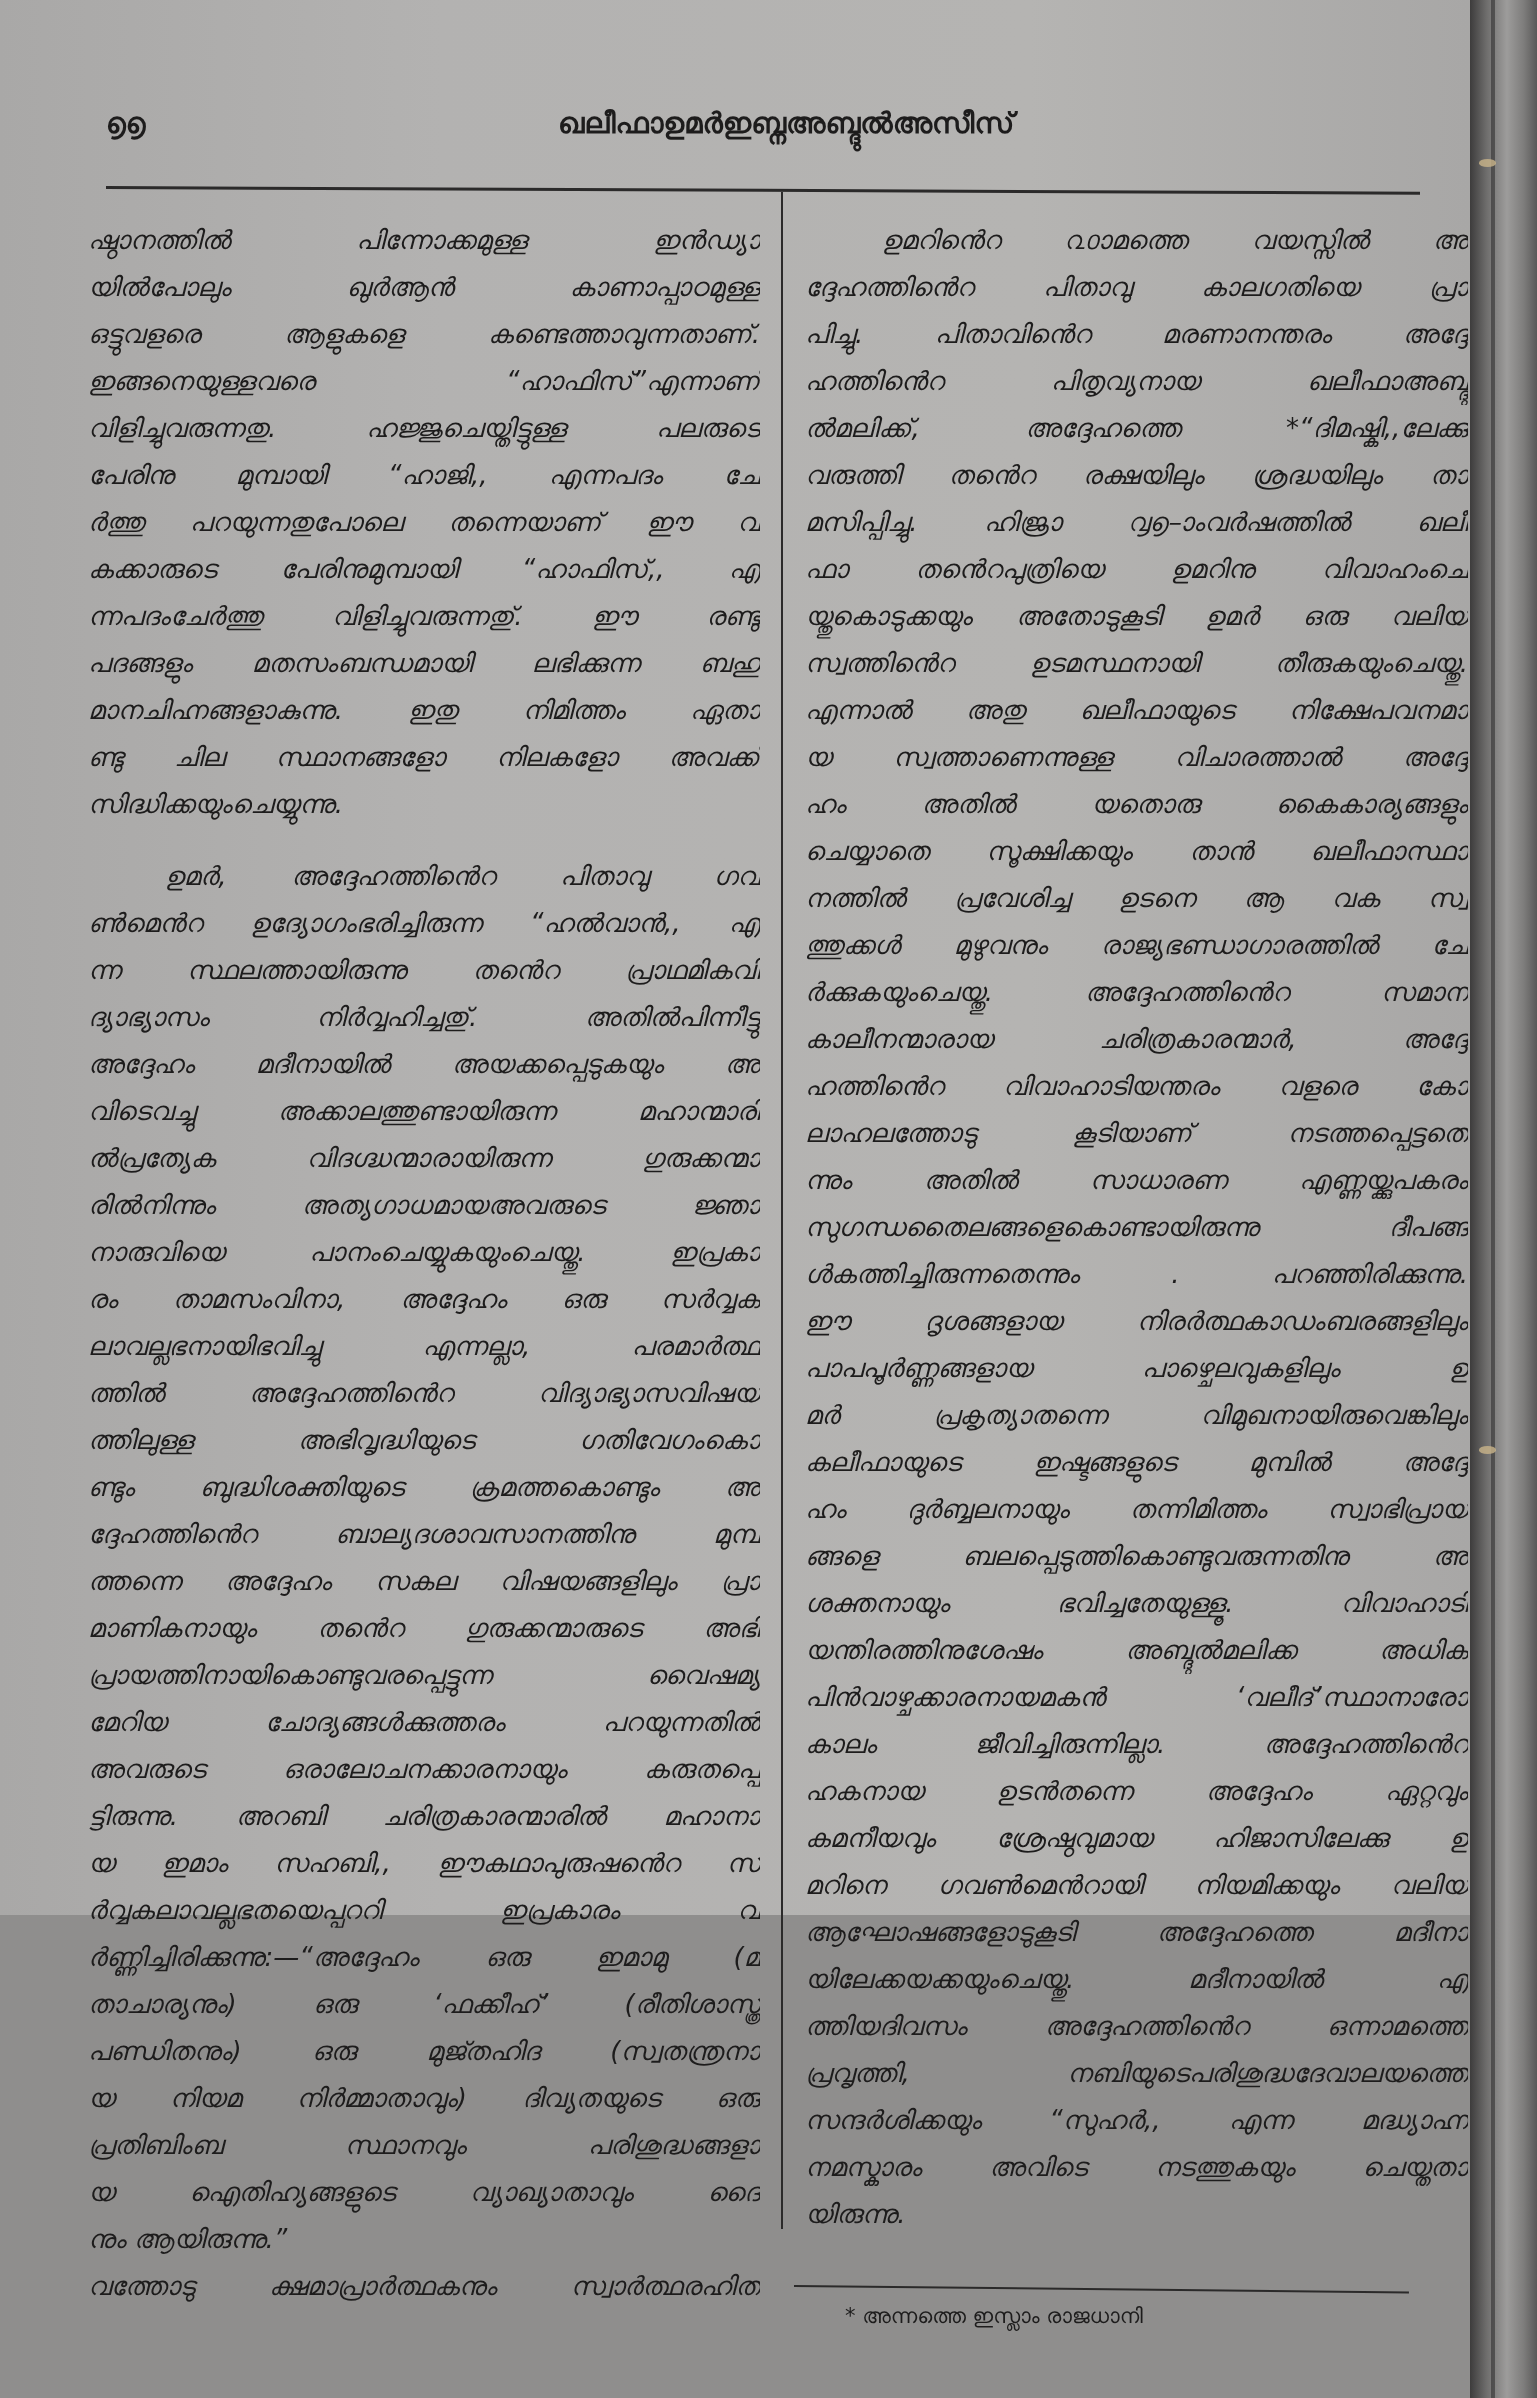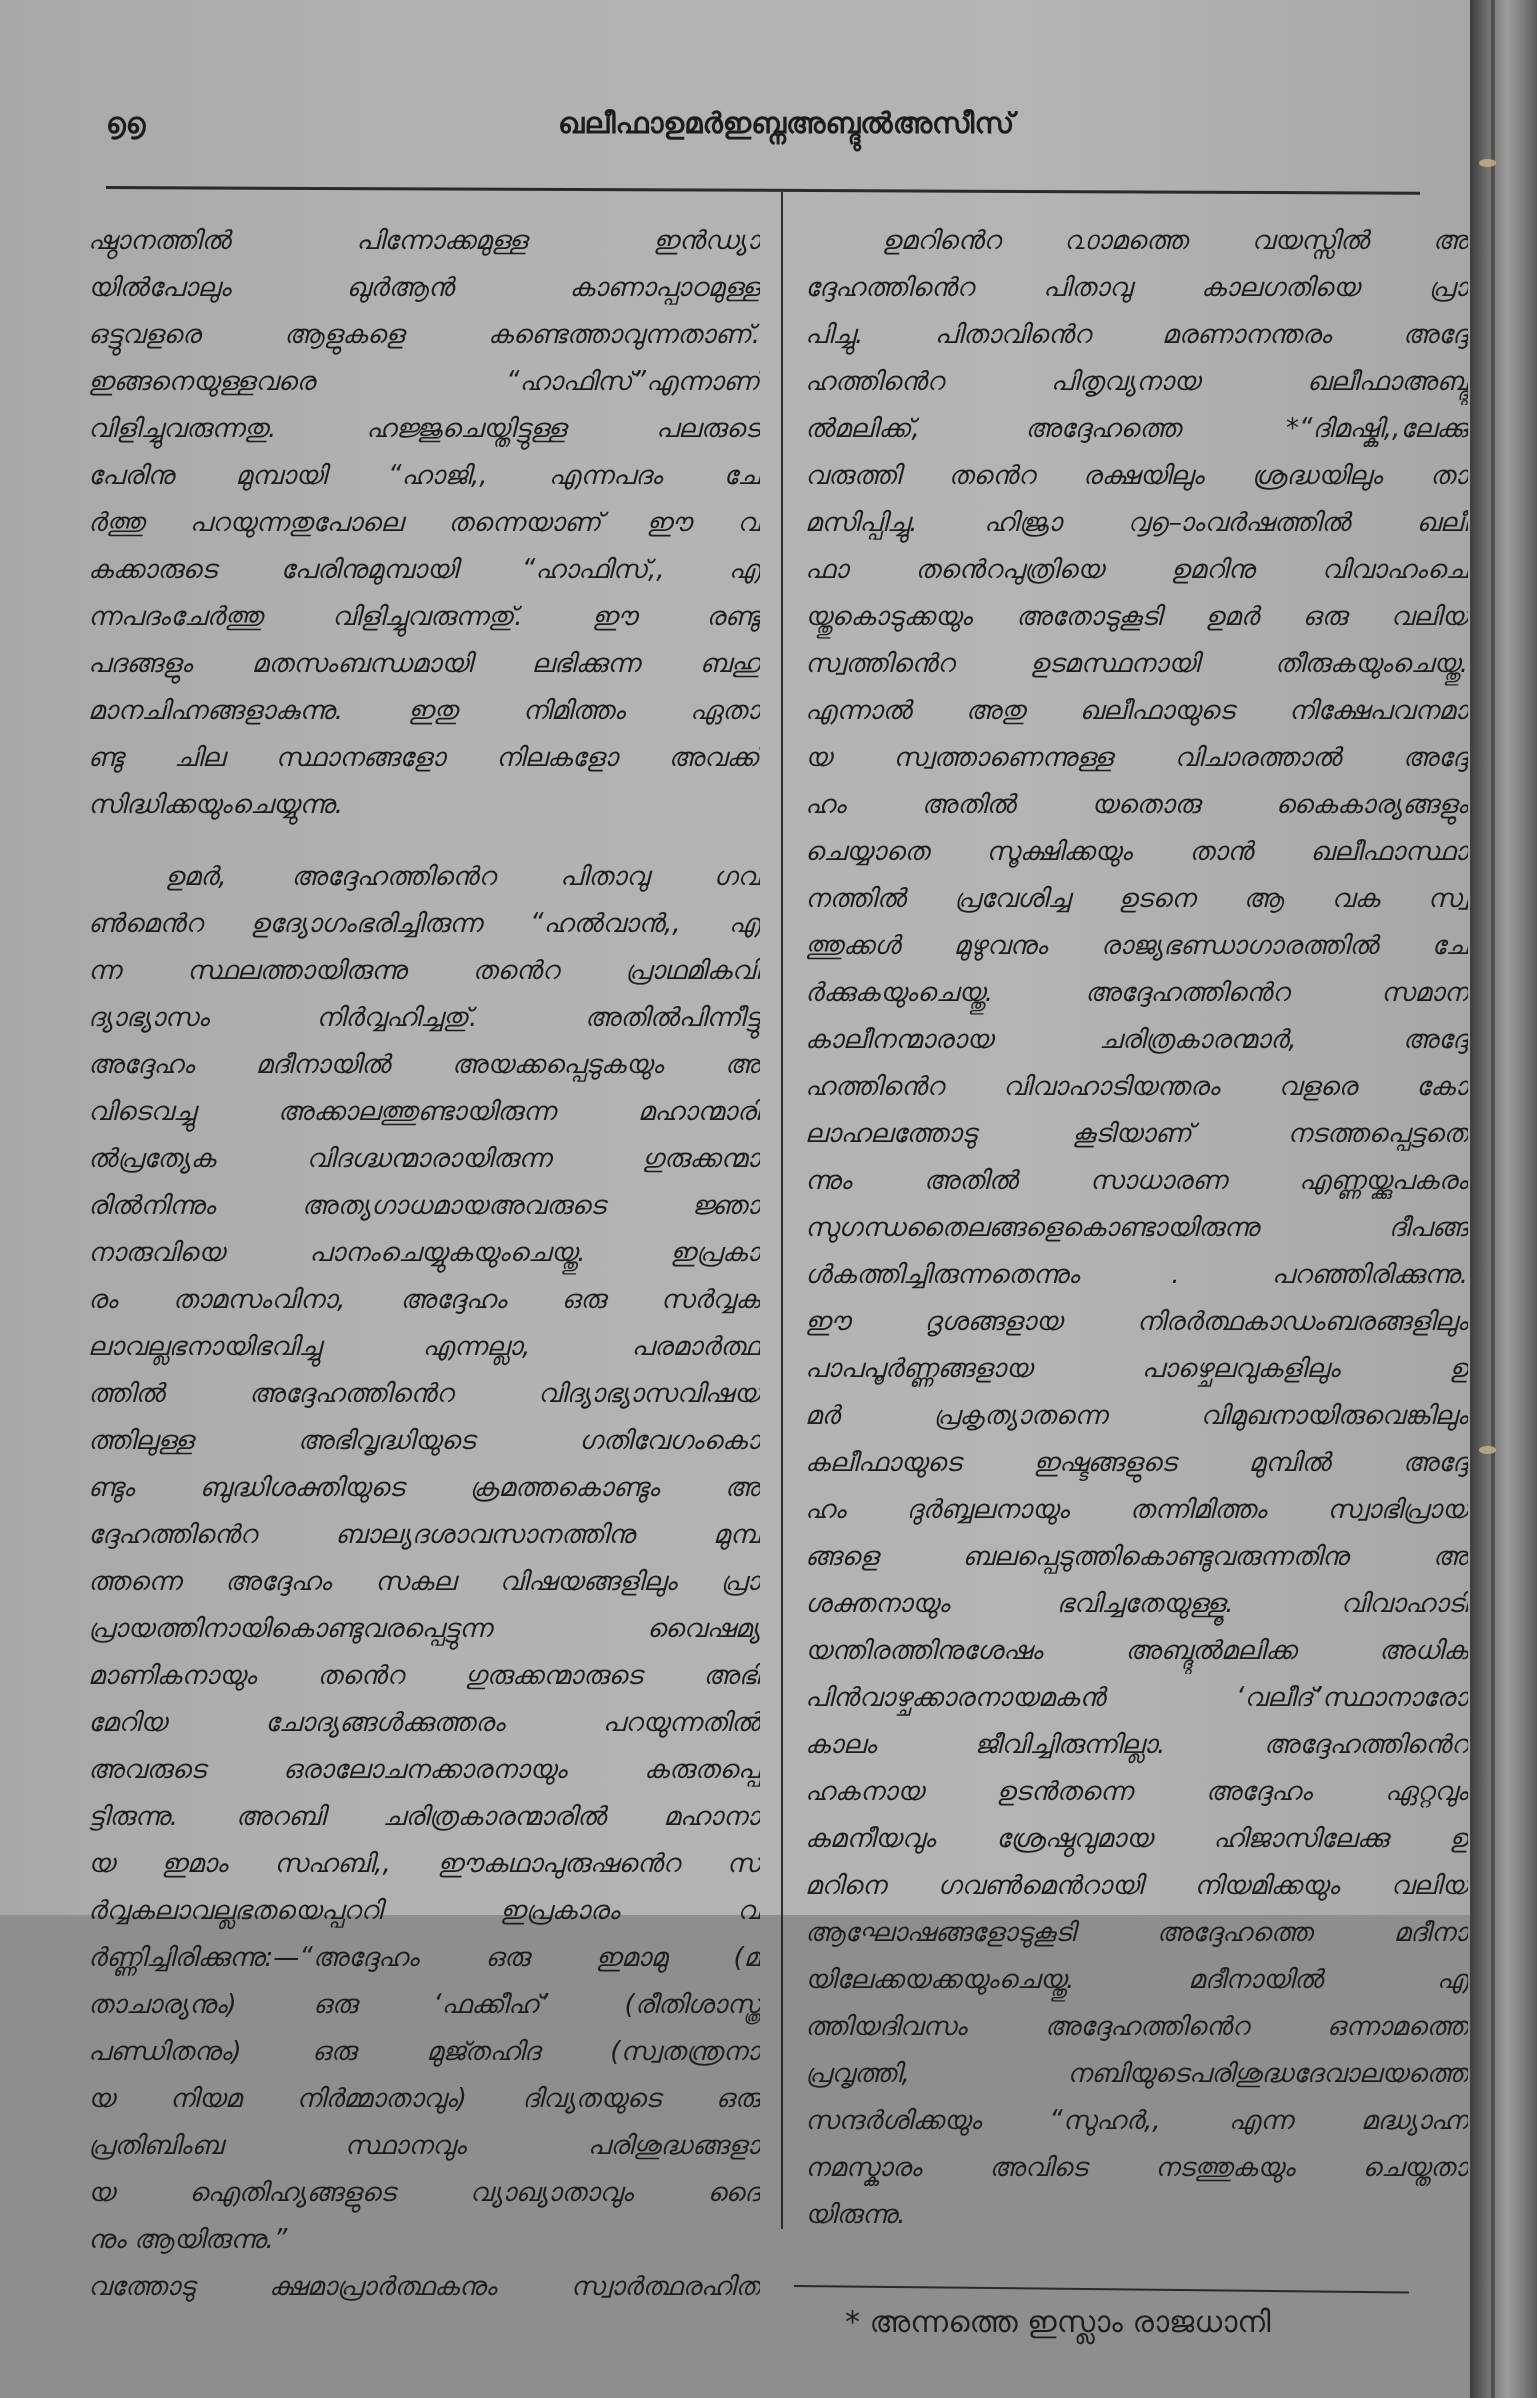--- a/index.html
+++ b/index.html
@@ -55,21 +55,21 @@
   }
   .line.last { text-align-last: left; }
   .line.indent { padding-left: 77px; }
   .para-gap { height: 25px; }
   .foot-rule {
     position: absolute; left: 794px; top: 2285px; width: 615px; height: 1.9px;
     background: #2b2a2a; transform: rotate(0.6deg); transform-origin: left center;
   }
   .footnote {
     position: absolute; left: 845px; top: 2304px;
-    font-size: 30px;
+    font-size: 21px;
   }
   .tear {
     position: absolute; left: 1479px; width: 17.3px; height: 7.7px;
     background: #c9b48a; border-radius: 50%; opacity: 0.8;
   }
 </style>
 </head>
 <body>
 
 <div class="page">
@@ -108,22 +108,22 @@
         <span class="line">ൽപ്രത്യേക വിദഗ്ദ്ധന്മാരായിരുന്ന ഗുരുക്കന്മാ</span>
         <span class="line">രിൽനിന്നും അത്യഗാധമായഅവരുടെ ജ്ഞാ</span>
         <span class="line">നാരുവിയെ പാനംചെയ്യുകയുംചെയ്തു.  ഇപ്രകാ</span>
         <span class="line">രം താമസംവിനാ, അദ്ദേഹം ഒരു സർവ്വക</span>
         <span class="line">ലാവല്ലഭനായിഭവിച്ചു എന്നല്ലാ, പരമാർത്ഥ</span>
         <span class="line">ത്തിൽ അദ്ദേഹത്തിൻെറ വിദ്യാഭ്യാസവിഷയ</span>
         <span class="line">ത്തിലുള്ള അഭിവൃദ്ധിയുടെ ഗതിവേഗംകൊ</span>
         <span class="line">ണ്ടും ബുദ്ധിശക്തിയുടെ ക്രമത്തകൊണ്ടും അ</span>
         <span class="line">ദ്ദേഹത്തിൻെറ ബാല്യദശാവസാനത്തിനു മുമ്പ</span>
         <span class="line">ത്തന്നെ അദ്ദേഹം സകല വിഷയങ്ങളിലും പ്രാ</span>
+        <span class="line">മാണികനായും തൻെറ ഗുരുക്കന്മാരുടെ അഭി</span>
         <span class="line">പ്രായത്തിനായികൊണ്ടുവരപ്പെട്ടുന്ന വൈഷമ്യ</span>
-        <span class="line">മാണികനായും തൻെറ ഗുരുക്കന്മാരുടെ അഭി</span>
         <span class="line">മേറിയ ചോദ്യങ്ങൾക്കുത്തരം പറയുന്നതിൽ</span>
         <span class="line">അവരുടെ ഒരാലോചനക്കാരനായും കരുതപ്പെ</span>
         <span class="line">ട്ടിരുന്നു. അറബി ചരിത്രകാരന്മാരിൽ മഹാനാ</span>
         <span class="line">യ ഇമാം സഹബി,, ഈകഥാപുരുഷൻെറ സ</span>
         <span class="line">ർവ്വകലാവല്ലഭതയെപ്പററി ഇപ്രകാരം വ</span>
         <span class="line">ർണ്ണിച്ചിരിക്കുന്നു:—“അദ്ദേഹം ഒരു ഇമാമു (മ</span>
         <span class="line">താചാര്യനും) ഒരു ‘ഫക്കീഹ്’ (രീതിശാസ്ത്ര</span>
         <span class="line">പണ്ഡിതനും) ഒരു മുജ്തഹിദ (സ്വതന്ത്രനാ</span>
         <span class="line">യ നിയമ നിർമ്മാതാവും) ദിവ്യതയുടെ ഒരു</span>
         <span class="line">പ്രതിബിംബ സ്ഥാനവും പരിശുദ്ധങ്ങളാ</span>

